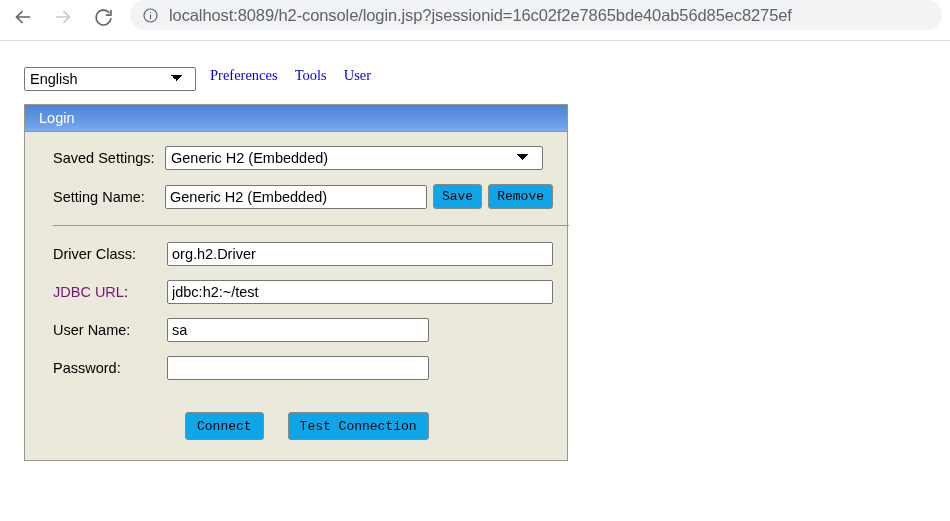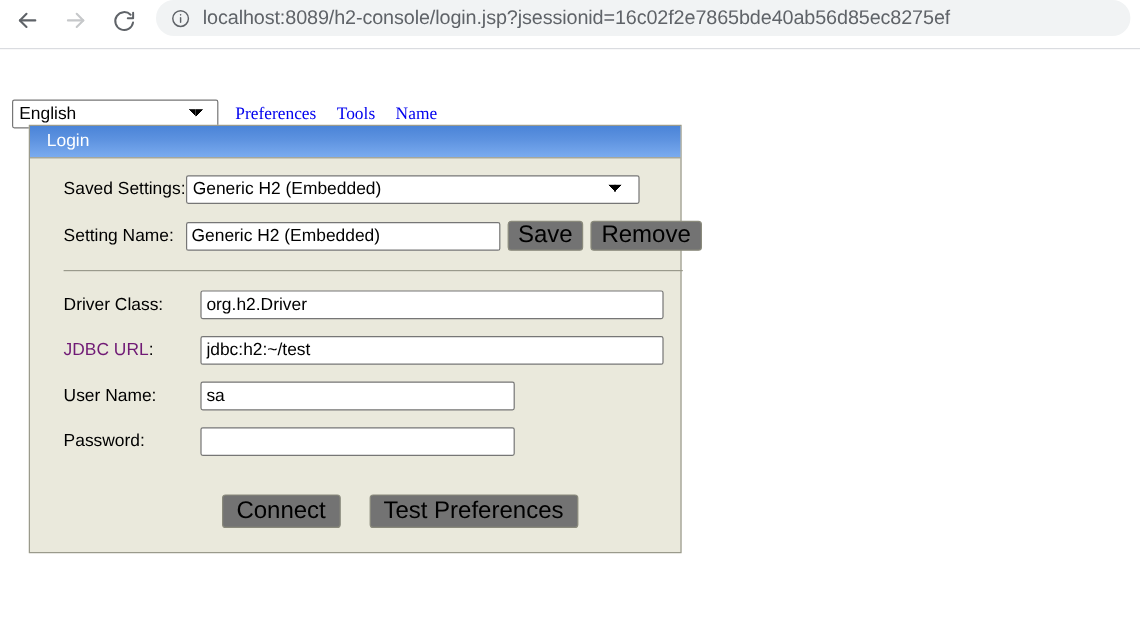--- a/index.html
+++ b/index.html
@@ -66,25 +66,24 @@
     position: absolute;
     left: 0;
     top: 42px;
     width: 950px;
     height: 479px;
     background: #ffffff;
   }
 
   .toolbar {
     position: absolute;
-    left: 10px;
+    left: 24px;
     top: 25px;
     display: flex;
-    align-items: center;
-    margin-top: 16px;
+    align-items: flex-start;
   }
   .lang-select {
     width: 172px;
     height: 24px;
     font-family: "Liberation Sans", sans-serif;
     font-size: 14.5px;
     color: #000000;
     background: #ffffff;
     border: 1px solid #767676;
     border-radius: 2px;
@@ -192,24 +191,24 @@
       calc(100% - 19px) calc(50% - 1px),
       calc(100% - 13.5px) calc(50% - 1px);
     background-size: 6px 6px, 6px 6px;
     background-repeat: no-repeat;
   }
   .w-setting-name { width: 262px; }
   .w-wide { width: 386px; }
   .w-mid { width: 262px; }
 
   .btn {
-    font-family: Liberation Sans, sans-serif;
-    font-size: 20px;
+    font-family: Liberation Mono, monospace;
+    font-size: 13px;
     color: #000000;
-    background: #737373;
+    background: #0ea5e9;
     border: 1px solid #8a8a7c;
     border-radius: 3px;
     height: 25px;
     padding: 0 8px;
     cursor: pointer;
     box-sizing: border-box;
   }
   .btn-row { display: flex; align-items: center; gap: 6px; }
 
   hr.sep {
@@ -273,21 +272,21 @@
 
 <div class="page">
 
   <div class="toolbar">
     <select class="lang-select">
       <option>English</option>
     </select>
     <div class="toolbar-links">
       <a class="toolbar-link" href="#">Preferences</a>
       <a class="toolbar-link" href="#">Tools</a>
-      <a class="toolbar-link" href="#">Name</a>
+      <a class="toolbar-link" href="#">User</a>
     </div>
   </div>
 
   <div class="login-panel">
 
     <div class="panel-header">
       <span class="panel-title">Login</span>
     </div>
 
     <div class="panel-body">
@@ -365,18 +364,18 @@
           </td>
           <td>
             <input class="txt w-mid" type="password" value="" style="">
           </td>
         </tr>
       </tbody>
         </table>
 
       <div class="btns-bottom">
         <button class="btn btn-lg">Connect</button>
-        <button class="btn btn-lg">Test Preferences</button>
+        <button class="btn btn-lg">Test Connection</button>
       </div>
 
     </div>
   </div>
 </div>
 
 </body></html>

